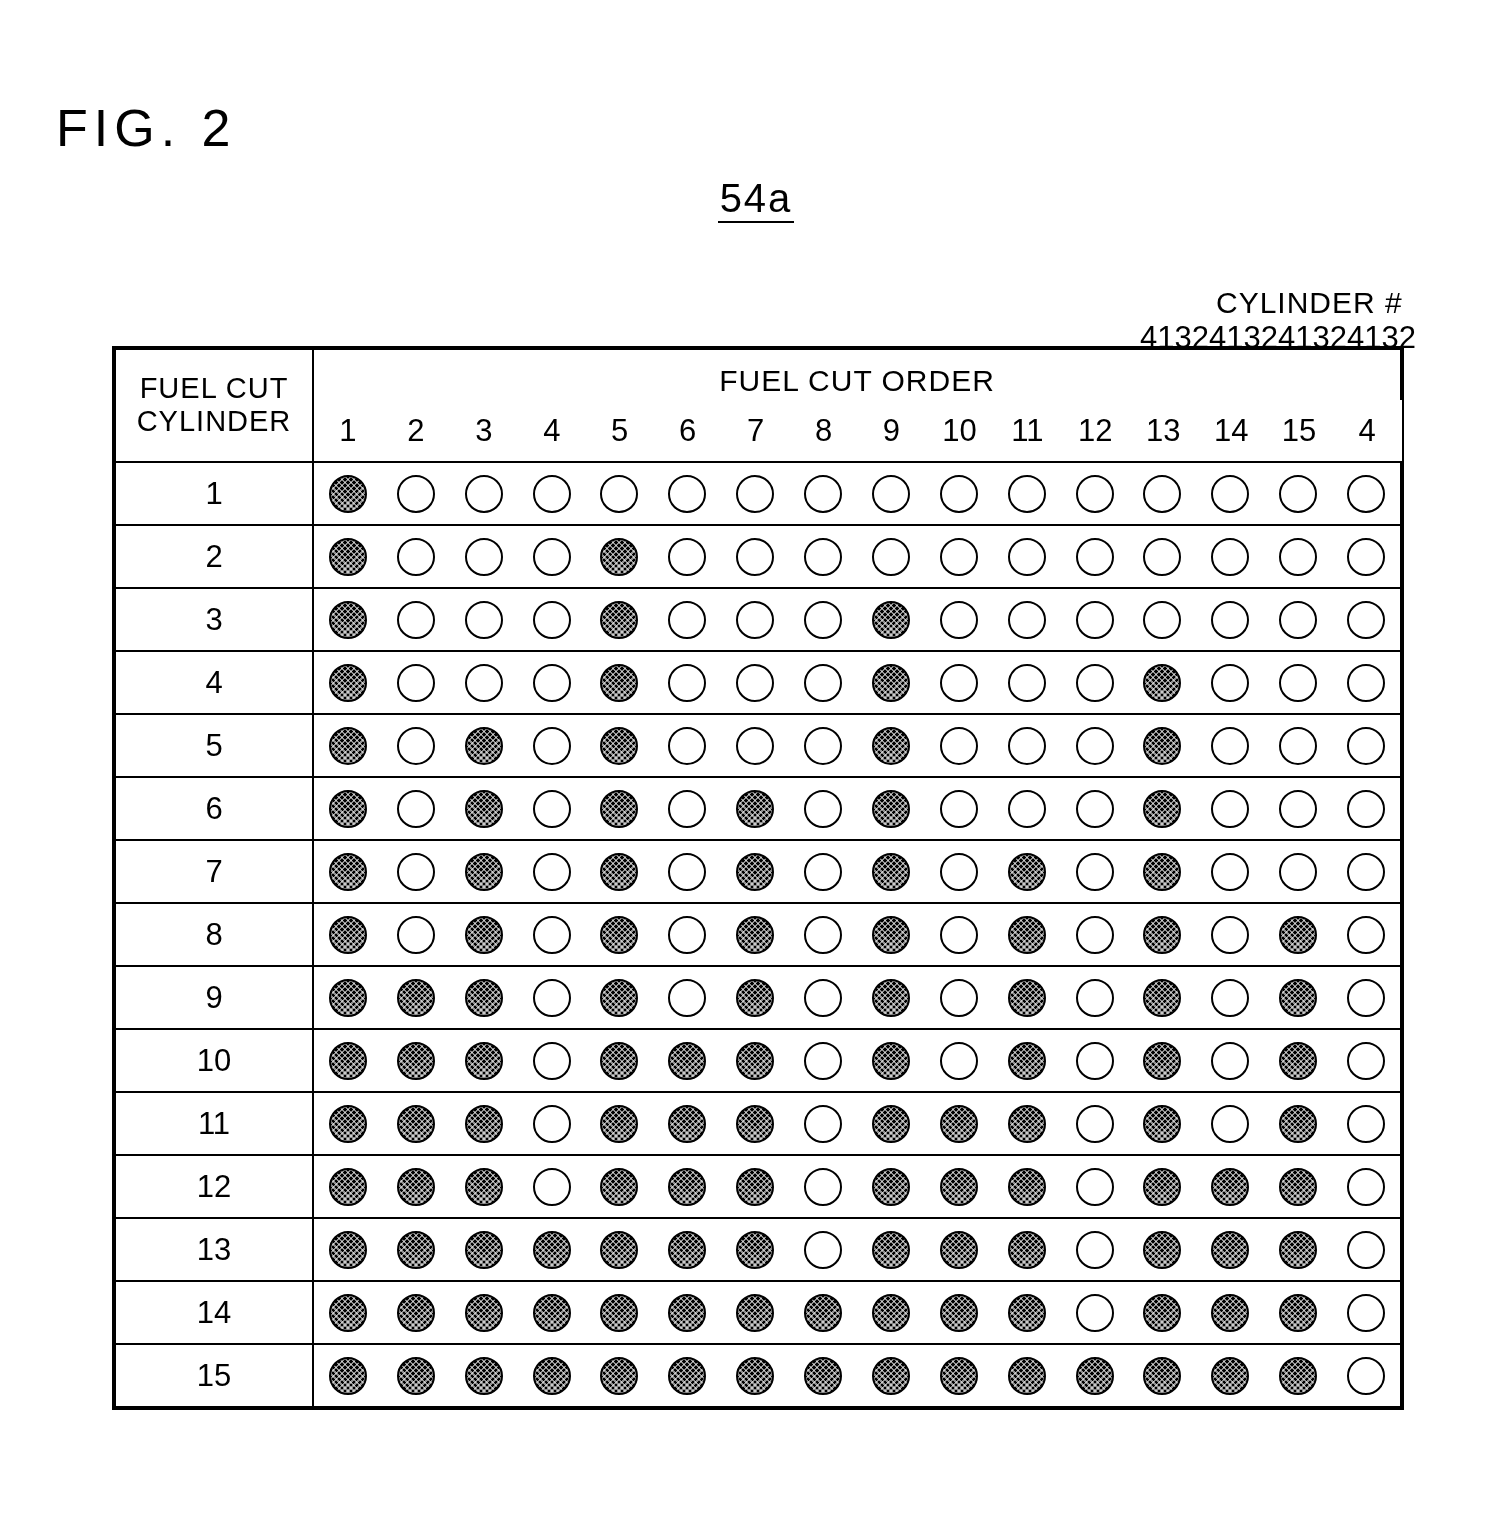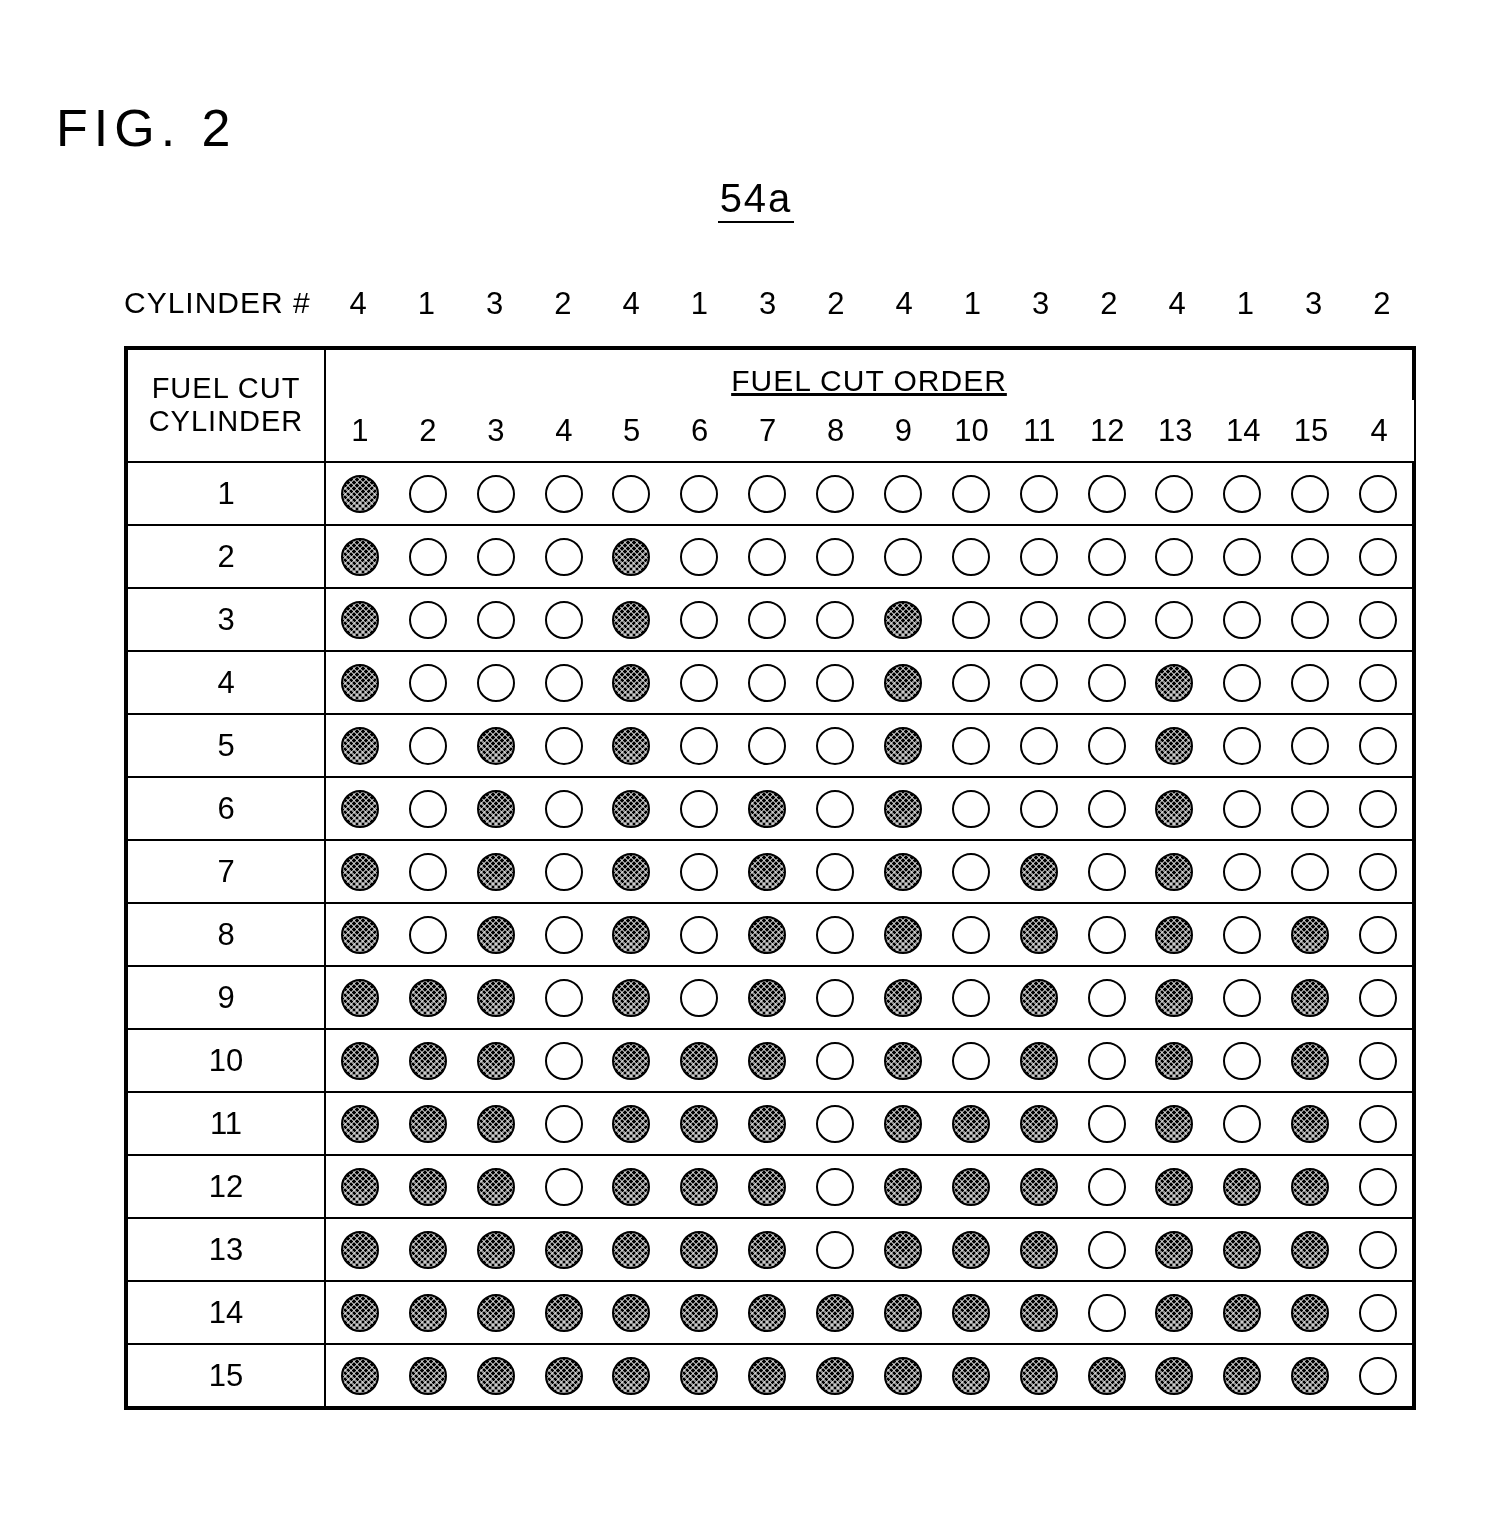--- a/index.html
+++ b/index.html
@@ -42,21 +42,22 @@
   }
 
   
   #cylinder-row {
     position: absolute;
     left: 124px;
     top: 286px;
     width: 1292px;
     height: 44px;
     display: flex;
-    align-items: flex-start;
+    align-items: flex-end;
+    flex-direction: column;
   }
   #cylinder-caption {
     width: 200px;
     font-size: 30px;
     letter-spacing: 1px;
     white-space: nowrap;
     text-align: left;
     padding-left: 0px;
   }
   #cylinder-cells {
@@ -65,21 +66,21 @@
   }
   #cylinder-cells .cyl-cell {
     flex: 1 1 0;
     text-align: center;
     font-size: 31px;
   }
 
   
   #fc-table {
     position: absolute;
-    left: 124px;
+    left: 112px;
     top: 346px;
     width: 1292px;
     border: 2px solid #000;
     box-sizing: border-box;
     border-collapse: collapse;
   }
   #fc-table table {
     border-collapse: collapse;
     width: 100%;
     table-layout: fixed;
@@ -102,21 +103,20 @@
   .corner-cell .l1, .corner-cell .l2 { display: block; white-space: nowrap; }
 
   .order-title-cell {
     text-align: center;
     font-size: 30px;
     letter-spacing: 1px;
     height: 48px;
     border-bottom: none !important;
     vertical-align: bottom;
     padding-bottom: 2px !important;
-    text-decoration: underline;
   }
   .order-num-row td {
     border-top: none !important;
     border-left: none !important;
     border-right: none !important;
     border-bottom: 2px solid #000 !important;
     text-align: center;
     font-size: 31px;
     height: 46px;
     vertical-align: top;

